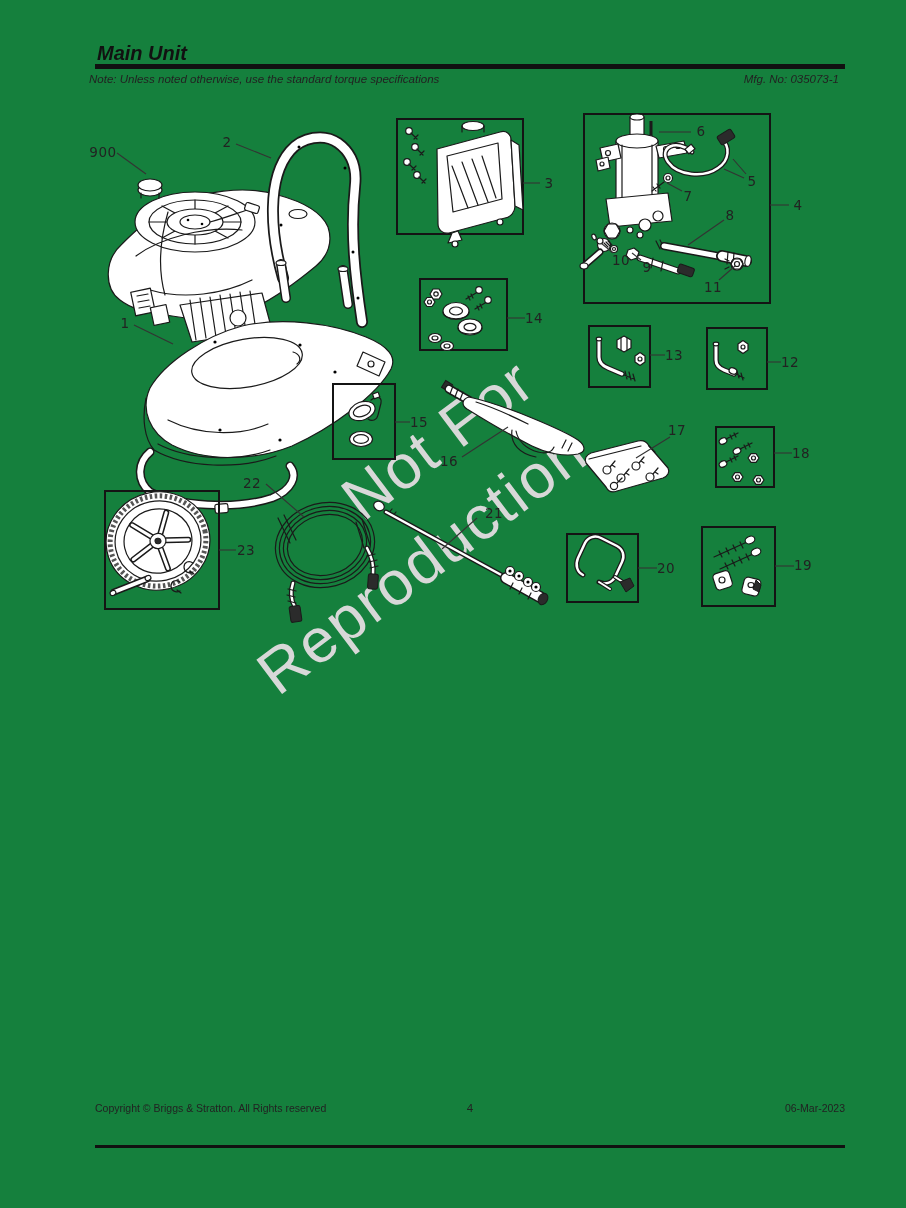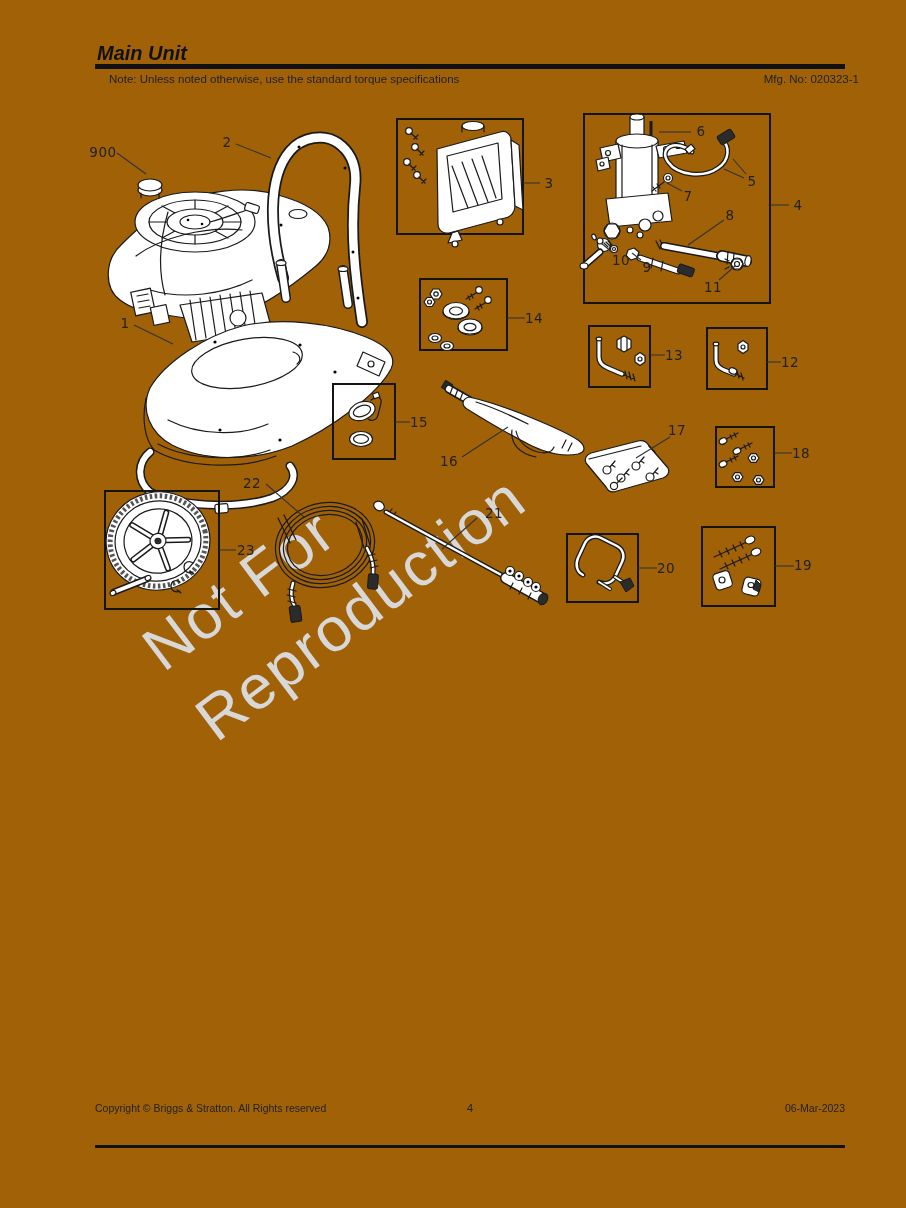--- a/index.html
+++ b/index.html
@@ -1,21 +1,21 @@
 <!DOCTYPE html>
 <html><head>
 <meta charset="utf-8">
 <style>
   html,body{margin:0;padding:0;background:#fff;}
-  .page{position:relative;width:906px;height:1208px;background:#a16207;overflow:hidden;
-        font-family:"Liberation Sans",sans-serif;color:#111;}
+  .page{position:relative;width:906px;height:1208px;background:#15803d;overflow:hidden;
+        font-family:"Liberation Sans",sans-serif;color:#111;text-align:right;}
   
   .hdr-title{position:absolute;left:97px;top:42px;font-size:20px;font-weight:bold;font-style:italic;}
   .hdr-rule{position:absolute;left:95px;top:64px;width:750px;height:4.5px;background:#111;}
-  .hdr-row{position:absolute;left:109px;top:73px;width:750px;display:flex;justify-content:space-between;font-size:11.5px;color:#222;}
+  .hdr-row{position:absolute;left:89px;top:73px;width:750px;display:flex;justify-content:space-between;font-size:11.5px;color:#222;font-style:italic;}
   
   .ftr-rule{position:absolute;left:95px;top:1145px;width:750px;height:3px;background:#111;}
   .ftr-row{position:absolute;left:95px;top:1102px;width:750px;display:flex;justify-content:space-between;align-items:baseline;font-size:10.5px;color:#222;}
   .ftr-row .pageno{position:absolute;left:50%;transform:translateX(-50%);font-size:11.5px;}
   
   .watermark{position:absolute;left:130px;top:462px;width:470px;transform:rotate(-37deg);
              color:#d8d8d8;font-size:62px;line-height:1.42;letter-spacing:2px;white-space:nowrap;}
   
   svg.diagram{position:absolute;left:0;top:0;}
   .pbox{fill:none;stroke:#141414;stroke-width:2;}
@@ -30,21 +30,21 @@
 </style>
 </head>
 <body>
 
 <div class="page">
 
   <div class="hdr-title">Main Unit</div>
   <div class="hdr-rule"></div>
   <div class="hdr-row">
     <span>Note: Unless noted otherwise, use the standard torque specifications</span>
-    <span>Mfg. No: 020323-1</span>
+    <span>Mfg. No: 035073-1</span>
   </div>
 
   <div class="watermark" style="color: rgb(216, 216, 216);">
     <div>Not For</div>
     <div>Reproduction</div>
   </div>
 
   <svg class="diagram" width="906" height="1208" viewBox="0 0 906 1208">
 
     <g>

